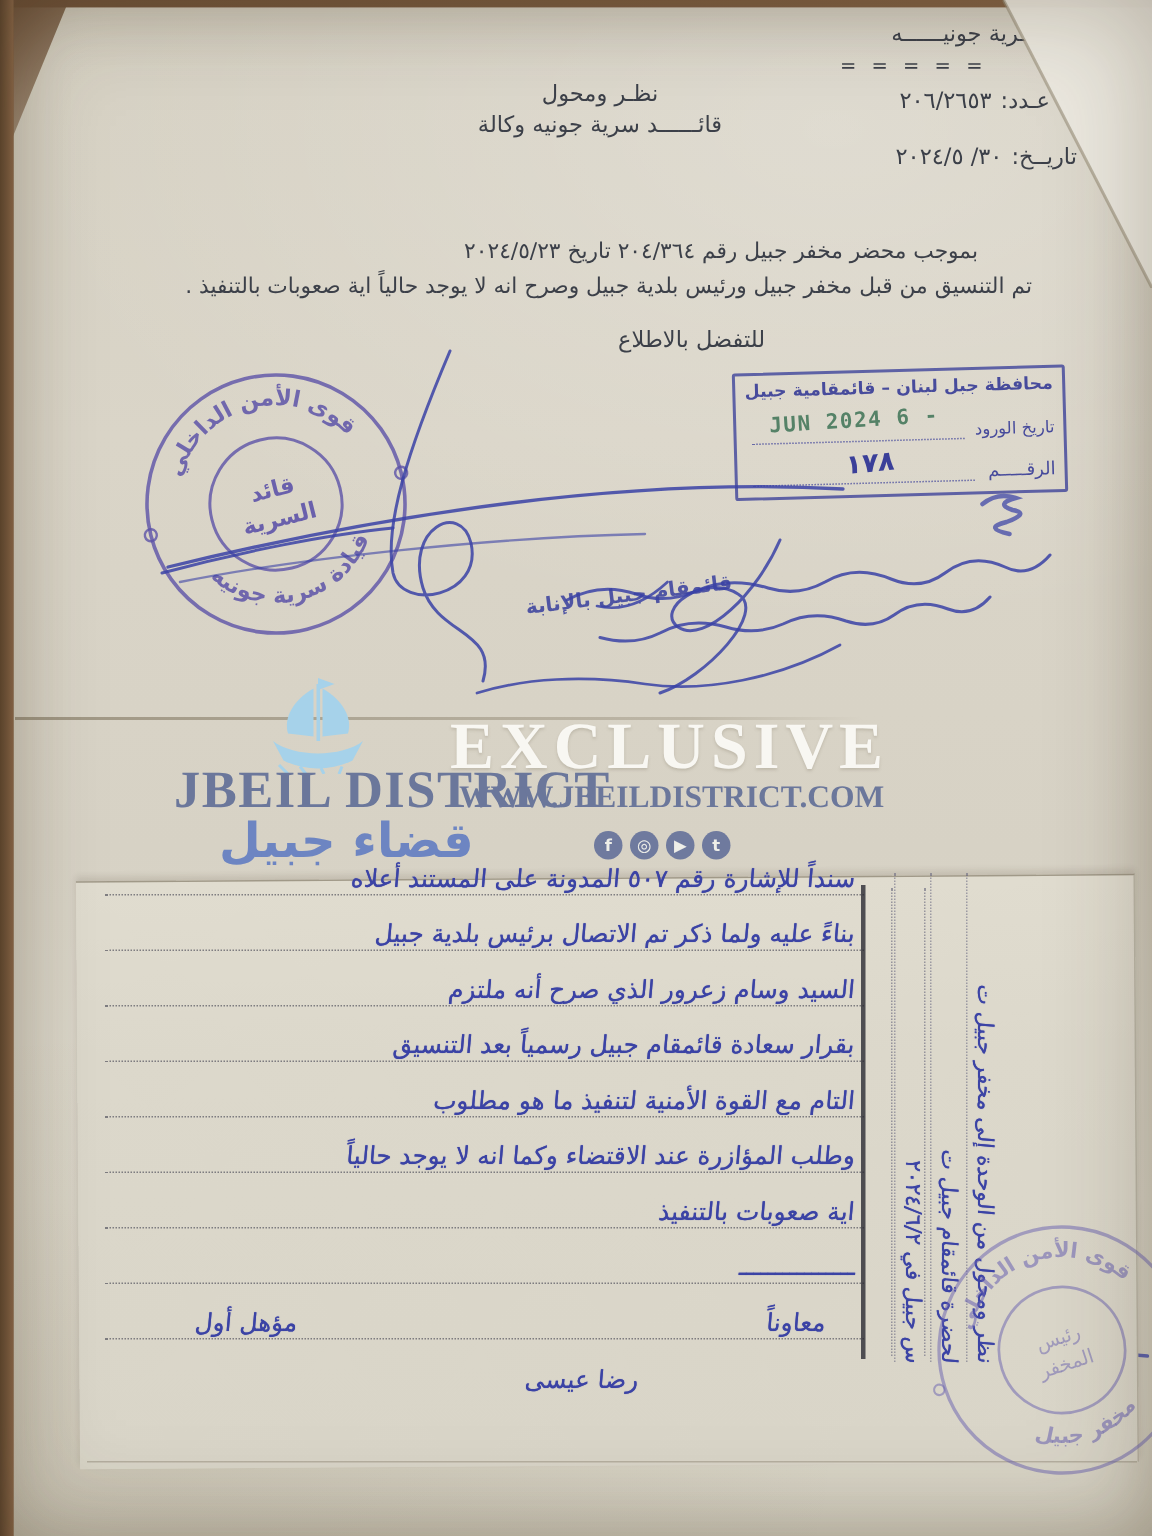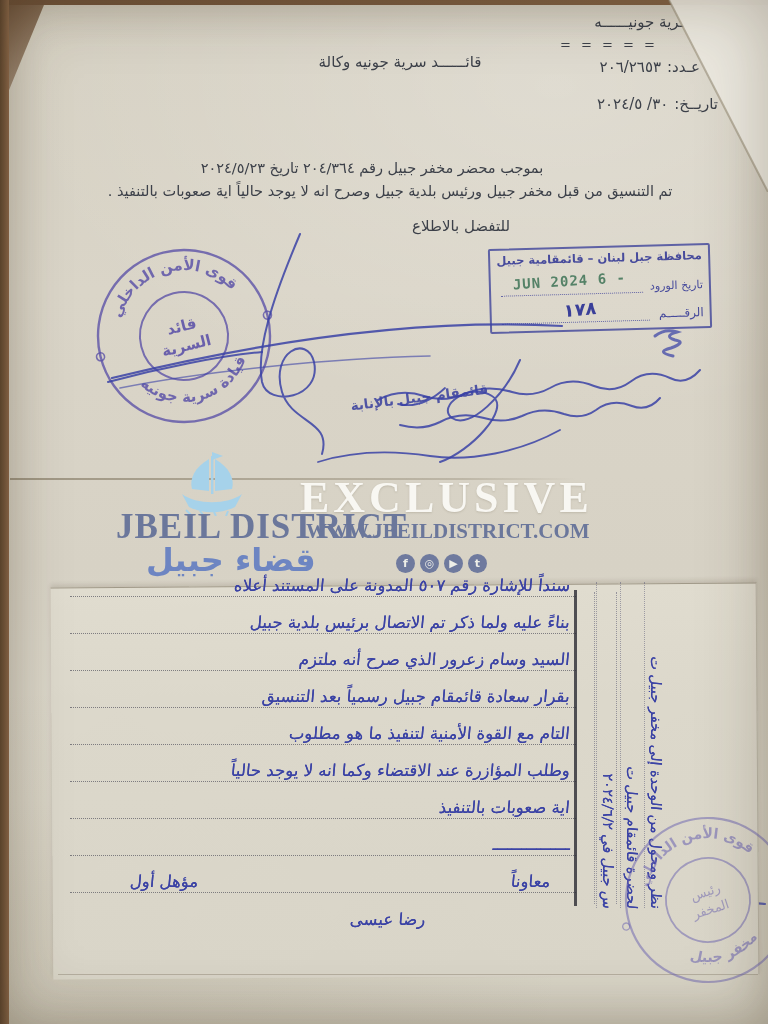--- a/index.html
+++ b/index.html
@@ -22,21 +22,21 @@
   
   .ink{color:#3c4049;}
   .abs{position:absolute;}
   .rtl{direction:rtl;}
   .h-unit{right:84px;top:13px;font-size:15px;letter-spacing:.5px;z-index:10;}
   .h-eq{right:110px;top:37px;font-size:13px;letter-spacing:3px;z-index:10;}
   .h-num{right:68px;top:58px;font-size:15px;z-index:10;display:flex;gap:6px;}
   .h-date{right:50px;top:95px;font-size:15px;z-index:10;display:flex;gap:6px;}
   .addressing{left:250px;top:52px;width:300px;text-align:center;font-size:15px;
     line-height:21px;z-index:10;}
-  .body-par{left:72px;top:157px;width:636px;text-align:center;font-size:14.5px;
+  .body-par{left:52px;top:157px;width:636px;text-align:right;font-size:14.5px;
     line-height:23px;z-index:10;}
   .body-par .l1{display:block;padding-left:0;padding-right:36px;}
   .closing{left:290px;top:217px;width:220px;text-align:right;font-size:15px;z-index:10;}
   
   .regbox{left:489px;top:246px;width:222px;height:85px;border:2.5px solid rgba(72,76,158,.85);
     border-radius:2px;transform:rotate(-1.6deg);z-index:12;color:#474b9c;}
   .regbox .t{position:absolute;top:3px;left:0;width:100%;text-align:center;font-size:11.5px;
     font-weight:bold;}
   .regbox .lbl1{position:absolute;right:6px;top:33px;font-size:11px;}
   .regbox .dots1{position:absolute;left:10px;right:66px;top:45px;border-bottom:1.5px dotted rgba(72,76,158,.8);}
@@ -103,20 +103,21 @@
   <div class="abs rtl ink h-num">
     <span>عـدد:</span>
     <span>٢٠٦/٢٦٥٣</span>
   </div>
   <div class="abs rtl ink h-date">
     <span>تاريــخ:</span>
     <span>٣٠/ ٢٠٢٤/٥</span>
   </div>
 
   <div class="abs rtl ink addressing">
+    <div>نظـر ومحول</div>
     <div>قائــــــد سرية جونيه وكالة</div>
   </div>
 
   <div class="abs rtl ink body-par">
     <span class="l1">بموجب محضر مخفر جبيل رقم ٢٠٤/٣٦٤ تاريخ ٢٠٢٤/٥/٢٣</span>
     <span>تم التنسيق من قبل مخفر جبيل ورئيس بلدية جبيل وصرح انه لا يوجد حالياً اية صعوبات بالتنفيذ .</span>
   </div>
   <div class="abs rtl ink closing">للتفضل بالاطلاع</div>
 
   <div class="abs rtl regbox">

